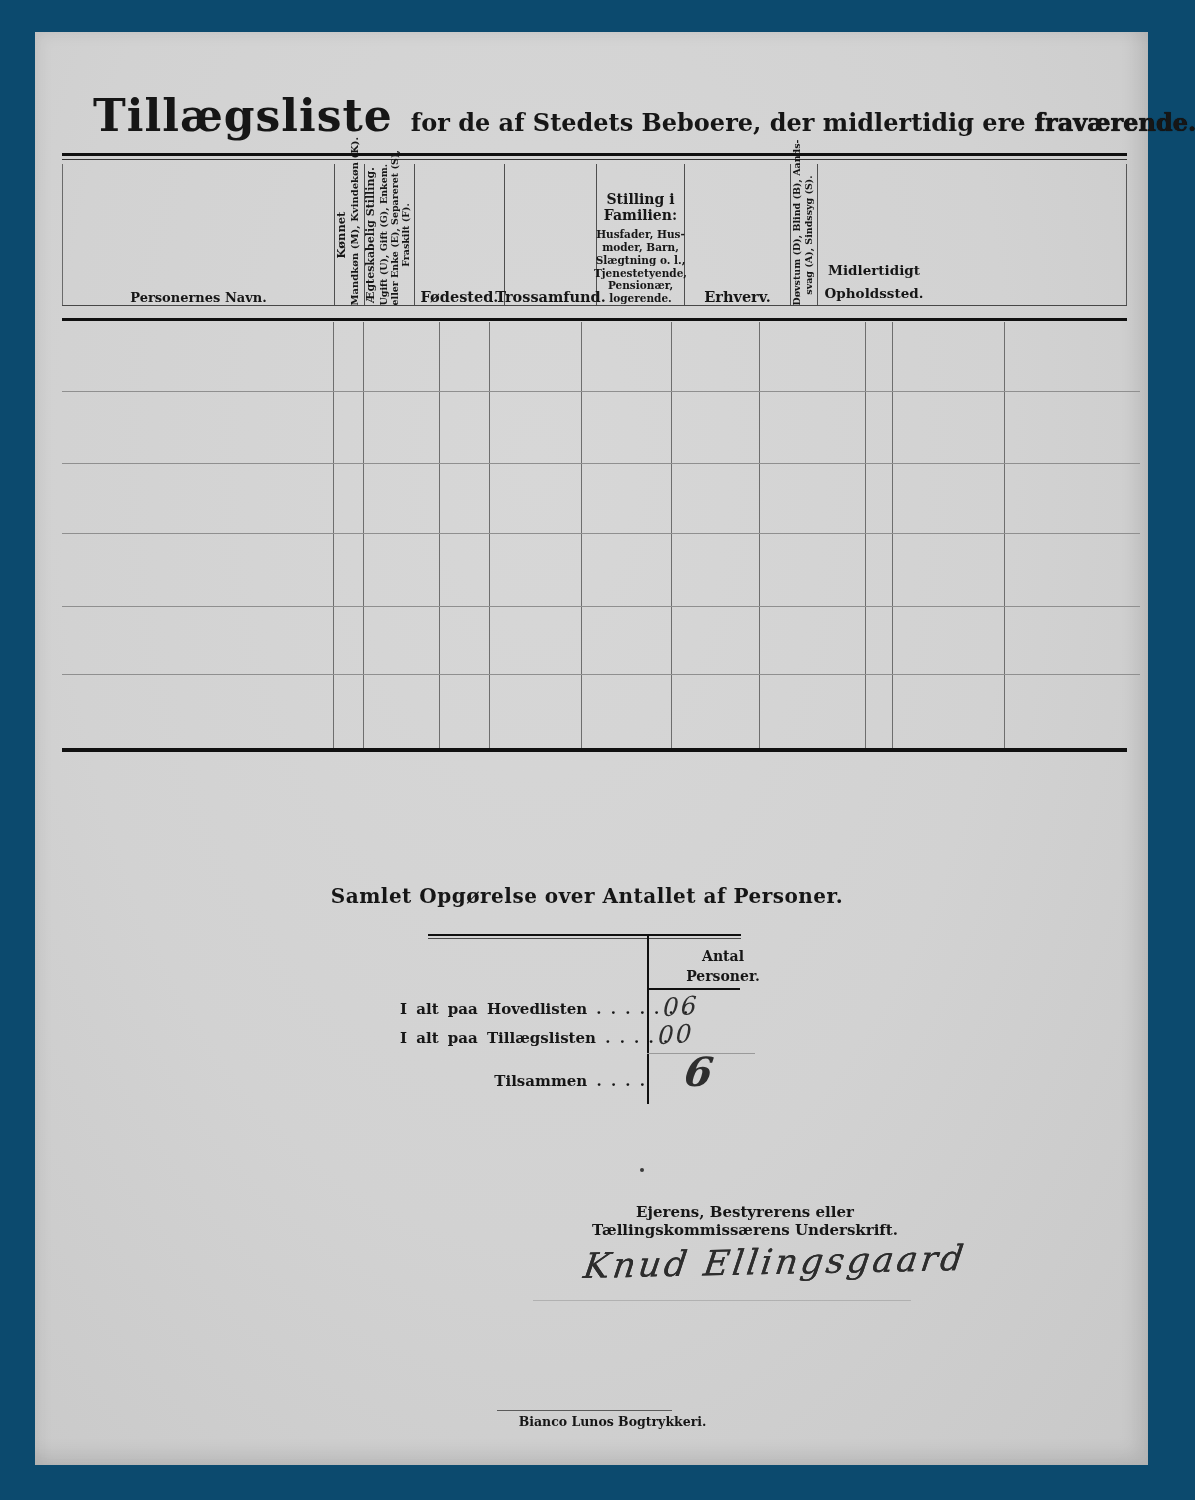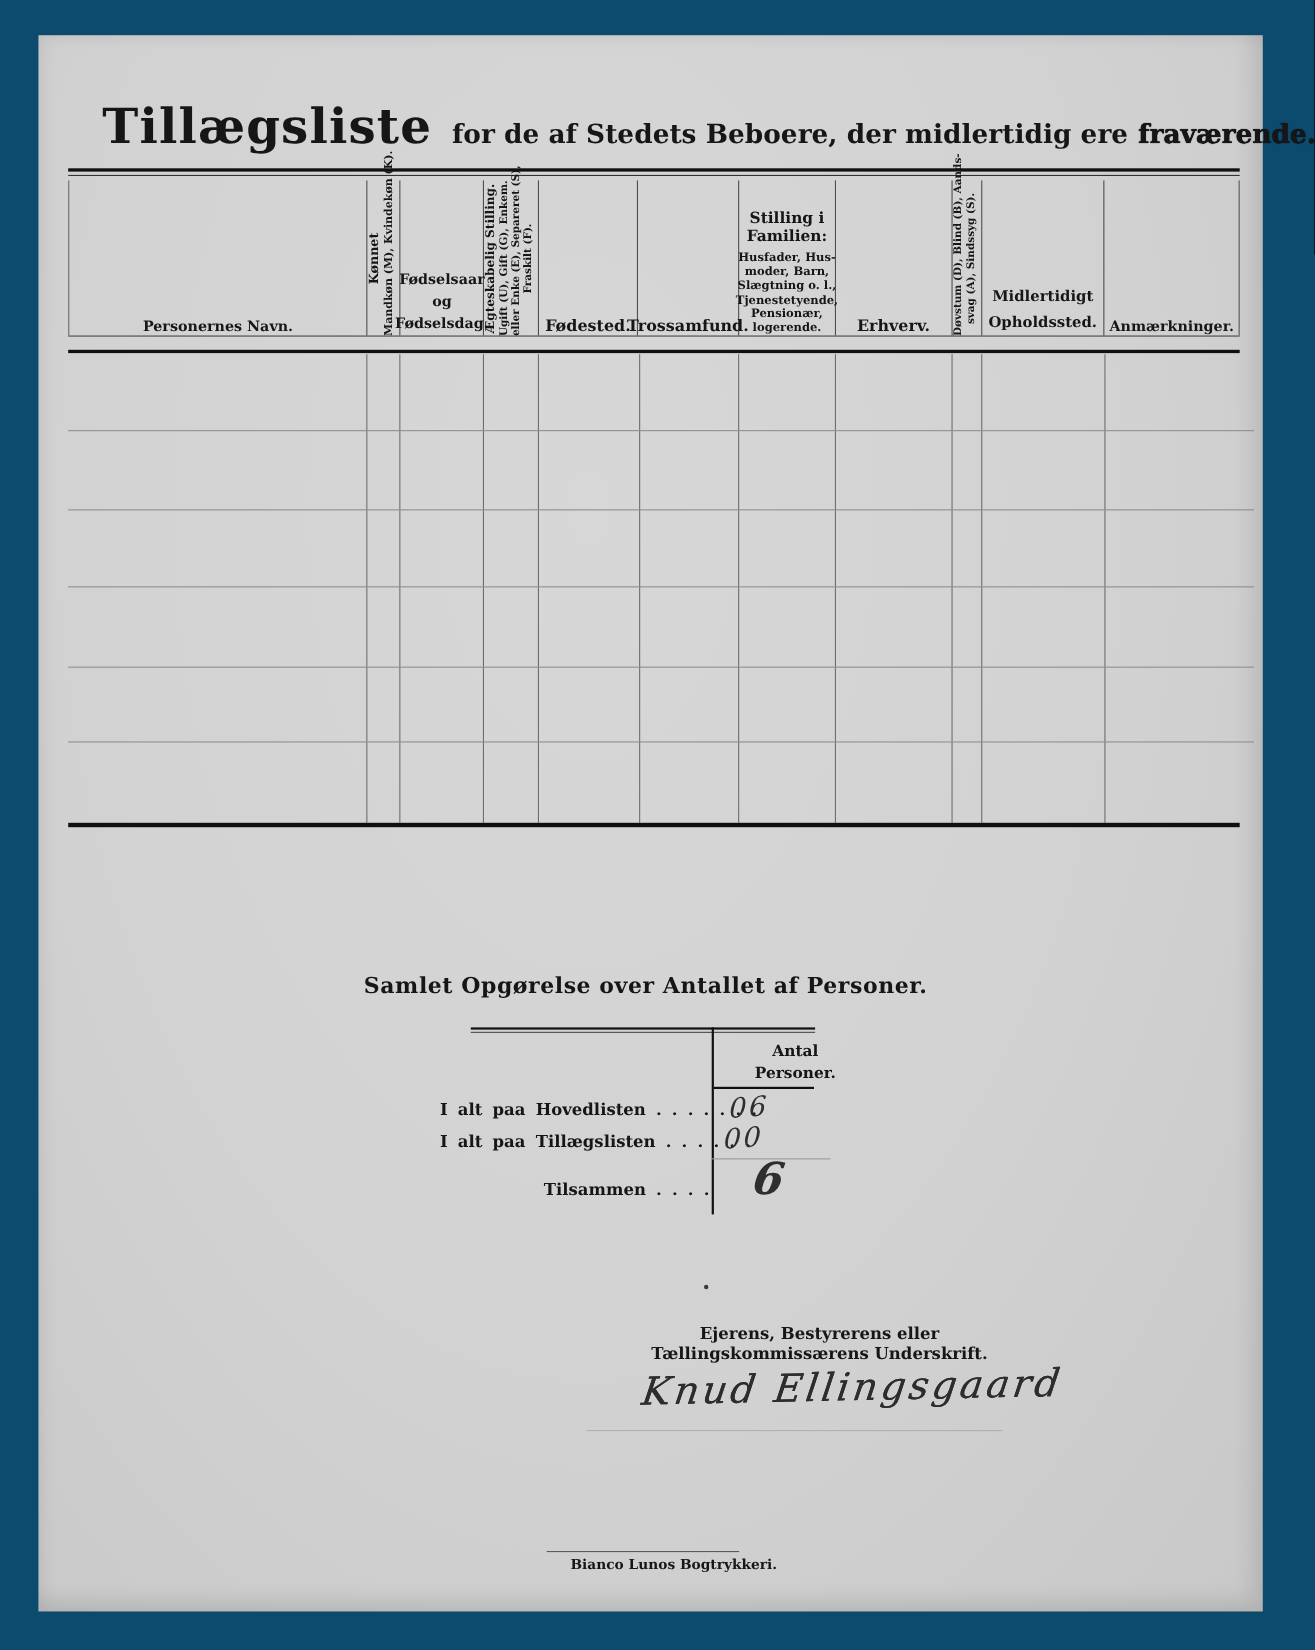--- a/index.html
+++ b/index.html
@@ -93,27 +93,20 @@
     <div class="thead">
       <div class="hcell c1">
         <div class="h-label">Personernes Navn.</div>
       </div>
       <div class="hcell c2">
         <div class="rot rot-c2">
           <div class="l0">Kønnet</div>
           <div class="l1">Mandkøn (M), Kvindekøn (K).</div>
         </div>
       </div>
-      <div class="hcell c3">
-        <div class="h-multiline">
-          <div>Fødselsaar</div>
-          <div>og</div>
-          <div>Fødselsdag.</div>
-        </div>
-      </div>
       <div class="hcell c4">
         <div class="rot rot-c4">
           <div class="l0">Ægteskabelig Stilling.</div>
           <div class="ls">Ugift (U), Gift (G), Enkem.</div>
           <div class="ls">eller Enke (E), Separeret (S),</div>
           <div class="ls">Fraskilt (F).</div>
         </div>
       </div>
       <div class="hcell c6">
         <div class="h-label-lg">Fødested.</div>
@@ -139,23 +132,20 @@
         <div class="rot rot-c9">
           <div class="ls">Døvstum (D), Blind (B), Aands-</div>
           <div class="ls">svag (A), Sindssyg (S).</div>
         </div>
       </div>
       <div class="hcell c10">
         <div class="h-two">
           <div>Midlertidigt</div>
           <div>Opholdssted.</div>
         </div>
-      </div>
-      <div class="hcell c11">
-        <div class="h-label">Anmærkninger.</div>
       </div>
     </div>
     <div class="rule" style="left:27px;top:273px;width:1065px;height:1px;background:#474747;"></div>
     <div class="rule" style="left:27px;top:286px;width:1065px;height:3px;"></div>
 
     <div class="tbody">
       <div class="cols">
         <div class="bcell c1"></div>
         <div class="bcell c2"></div>
         <div class="bcell c3"></div>

